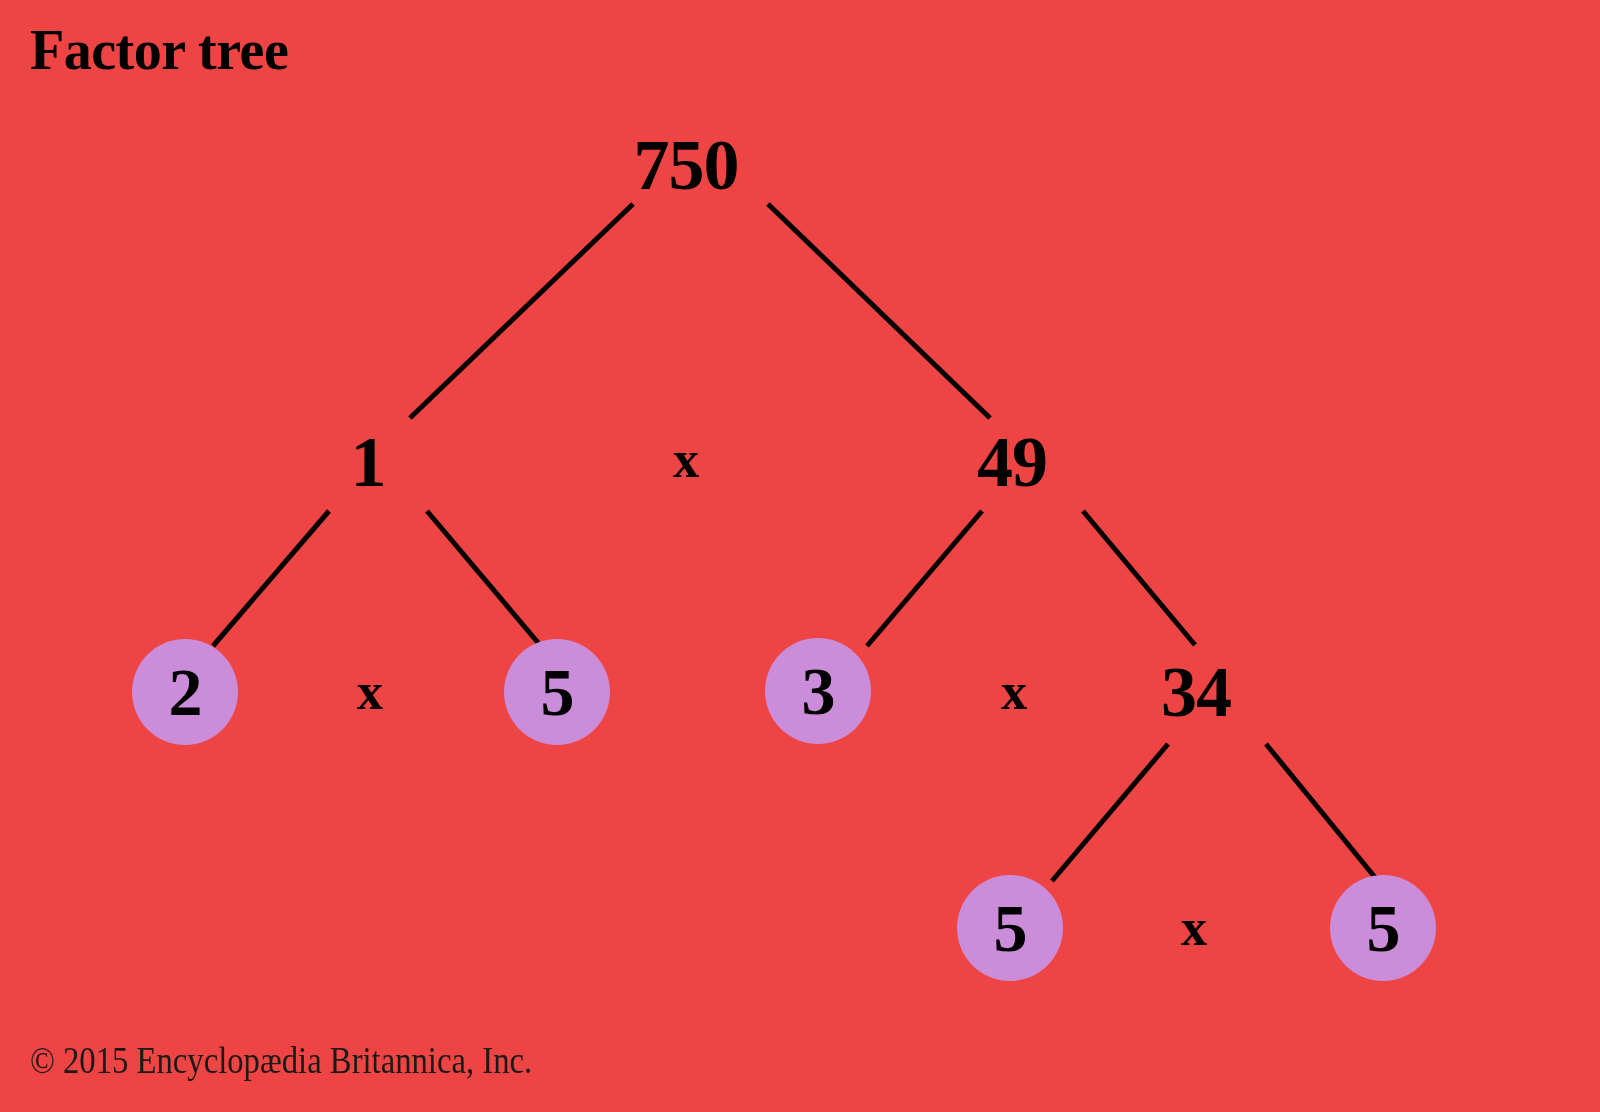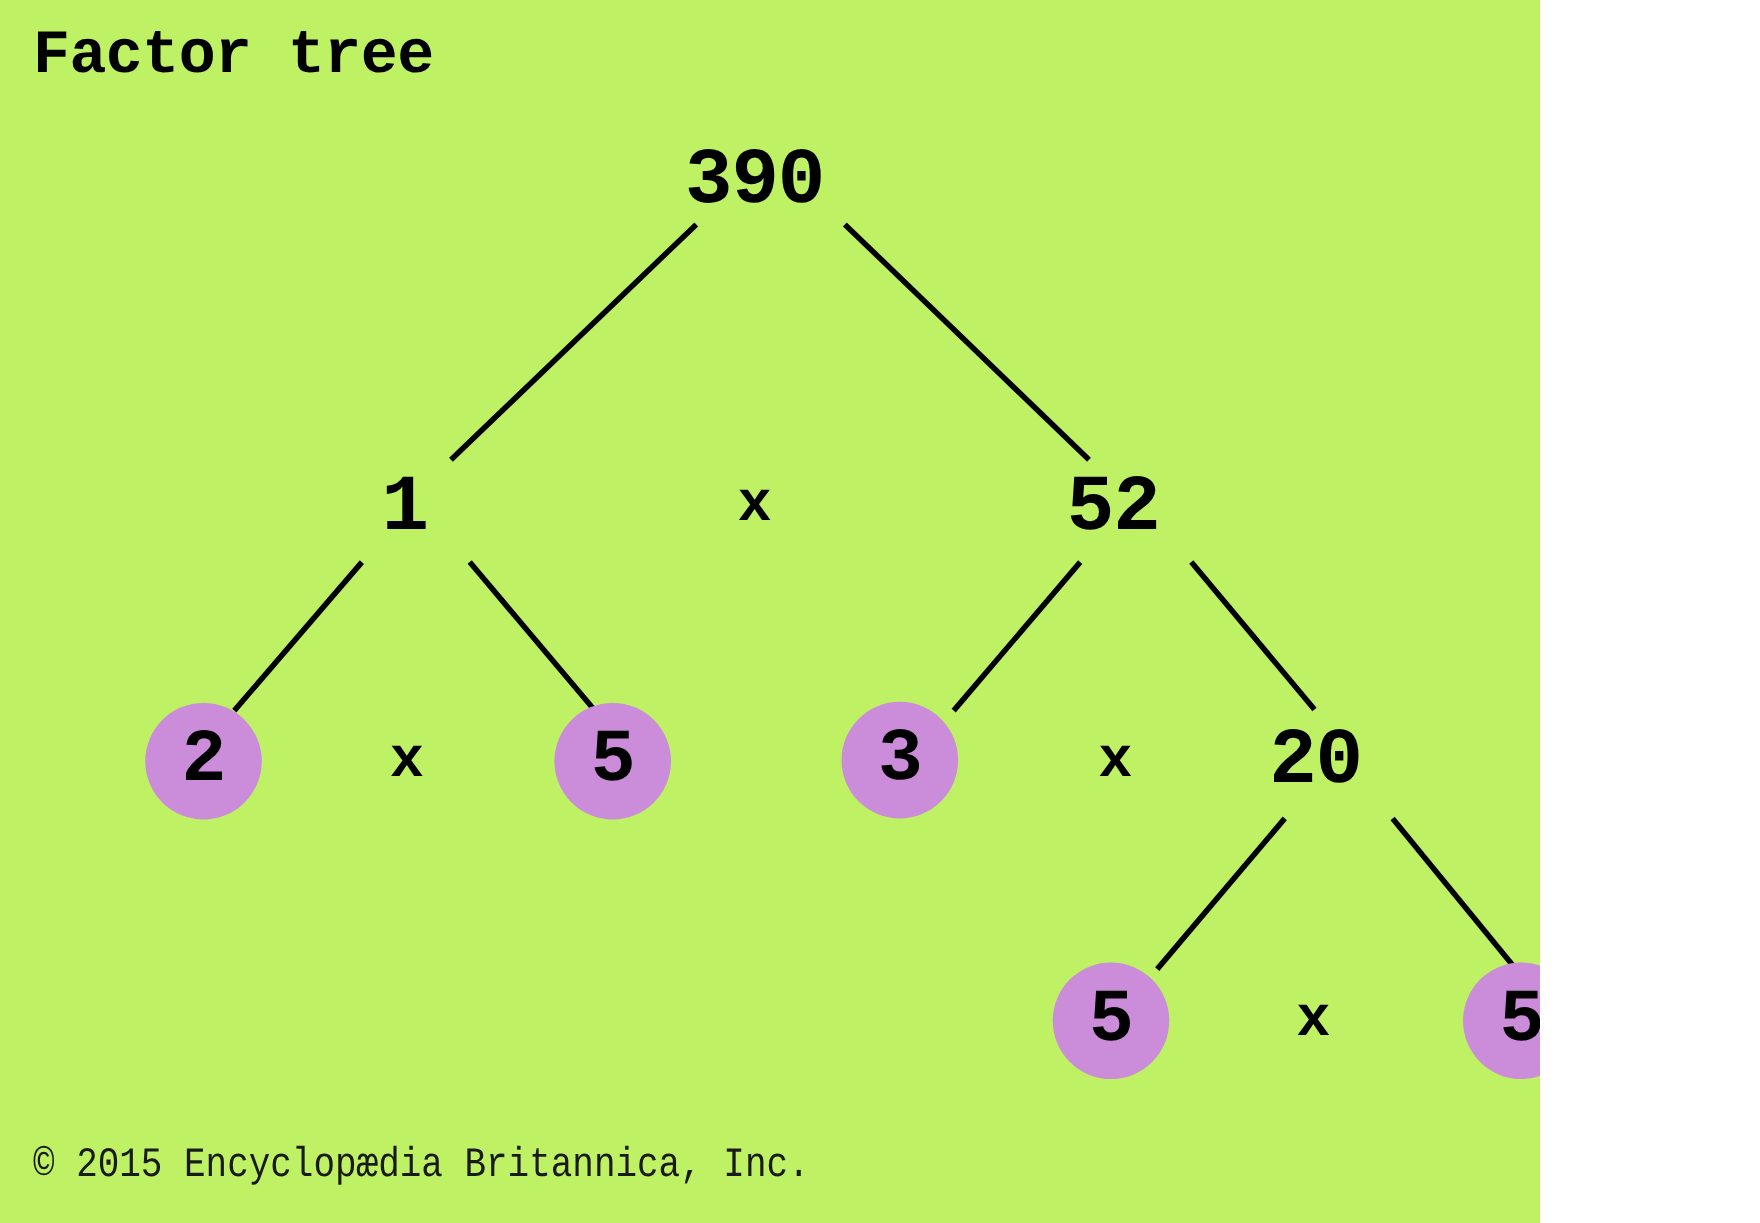--- a/index.html
+++ b/index.html
@@ -2,25 +2,25 @@
 <html><head>
 <meta charset="utf-8">
 <style>
   html, body {
     margin: 0;
     padding: 0;
     background: #ffffff;
   }
   #stage {
     position: relative;
-    width: 1400px;
+    width: 1600px;
     height: 1112px;
-    background: #bef264;
+    background: #ef4444;
     overflow: hidden;
-    font-family: Liberation Mono, monospace;
+    font-family: Liberation Serif, serif;
   }
   #title {
     position: absolute;
     left: 30px;
     top: 22px;
     font-size: 56px;
     font-weight: bold;
     color: #000000;
     letter-spacing: -0.5px;
     line-height: 1;
@@ -91,39 +91,39 @@
       <line x1="329" y1="511" x2="213" y2="646" stroke="#000000" stroke-width="5" stroke-linecap="butt"></line>
       <line x1="427" y1="511" x2="540" y2="645" stroke="#000000" stroke-width="5" stroke-linecap="butt"></line>
       <line x1="982" y1="511" x2="867" y2="646" stroke="#000000" stroke-width="5" stroke-linecap="butt"></line>
       <line x1="1083" y1="511" x2="1195" y2="645" stroke="#000000" stroke-width="5" stroke-linecap="butt"></line>
       <line x1="1168" y1="744" x2="1052" y2="881" stroke="#000000" stroke-width="5" stroke-linecap="butt"></line>
       <line x1="1266" y1="744" x2="1378" y2="881" stroke="#000000" stroke-width="5" stroke-linecap="butt"></line>
     </svg>
 
   <div id="nodes-layer">
       <div class="node plain" style="left: 686px; top: 165px;">
-        <span>390</span>
+        <span>750</span>
       </div>
       <div class="node plain" style="left: 368px; top: 462px;">
         <span>1</span>
       </div>
       <div class="node plain" style="left: 1012px; top: 462px;">
-        <span>52</span>
+        <span>49</span>
       </div>
       <div class="node circled" style="left: 185px; top: 692px; background: rgb(203, 140, 217);">
         <span>2</span>
       </div>
       <div class="node circled" style="left: 557px; top: 692px; background: rgb(203, 140, 217);">
         <span>5</span>
       </div>
       <div class="node circled" style="left: 818px; top: 691px; background: rgb(203, 140, 217);">
         <span>3</span>
       </div>
       <div class="node plain" style="left: 1196px; top: 692px;">
-        <span>20</span>
+        <span>34</span>
       </div>
       <div class="node circled" style="left: 1010px; top: 928px; background: rgb(203, 140, 217);">
         <span>5</span>
       </div>
       <div class="node circled" style="left: 1383px; top: 928px; background: rgb(203, 140, 217);">
         <span>5</span>
       </div>
       <div class="op" style="left: 686px; top: 460px;">x</div>
       <div class="op" style="left: 370px; top: 692px;">x</div>
       <div class="op" style="left: 1014px; top: 692px;">x</div>

